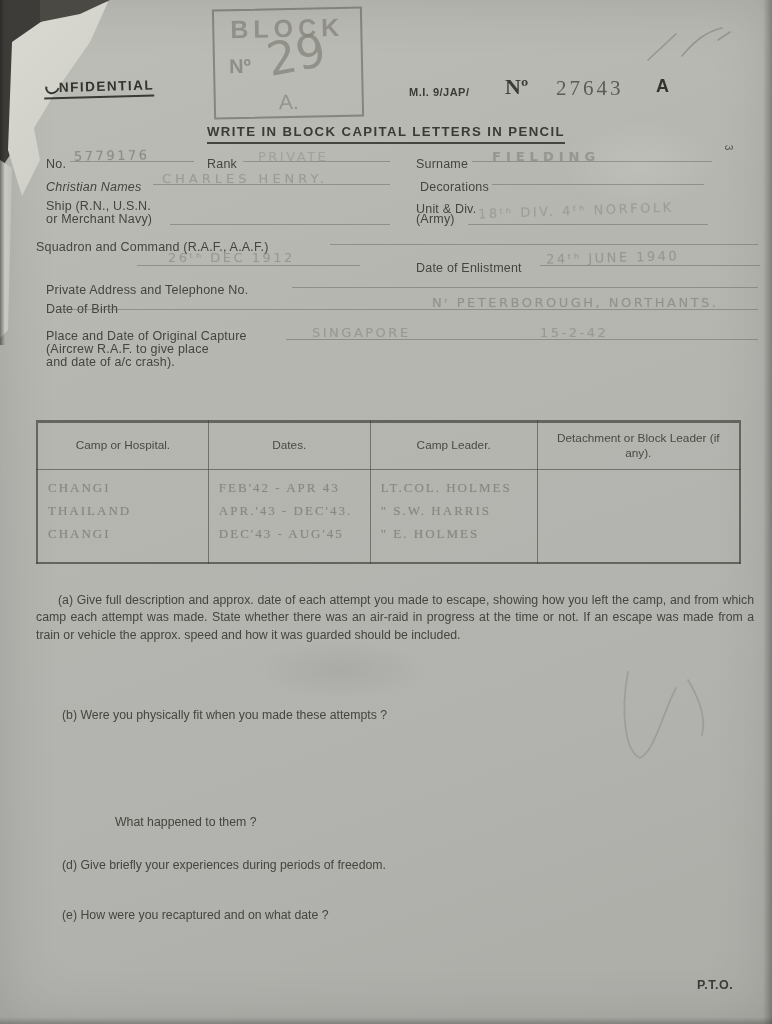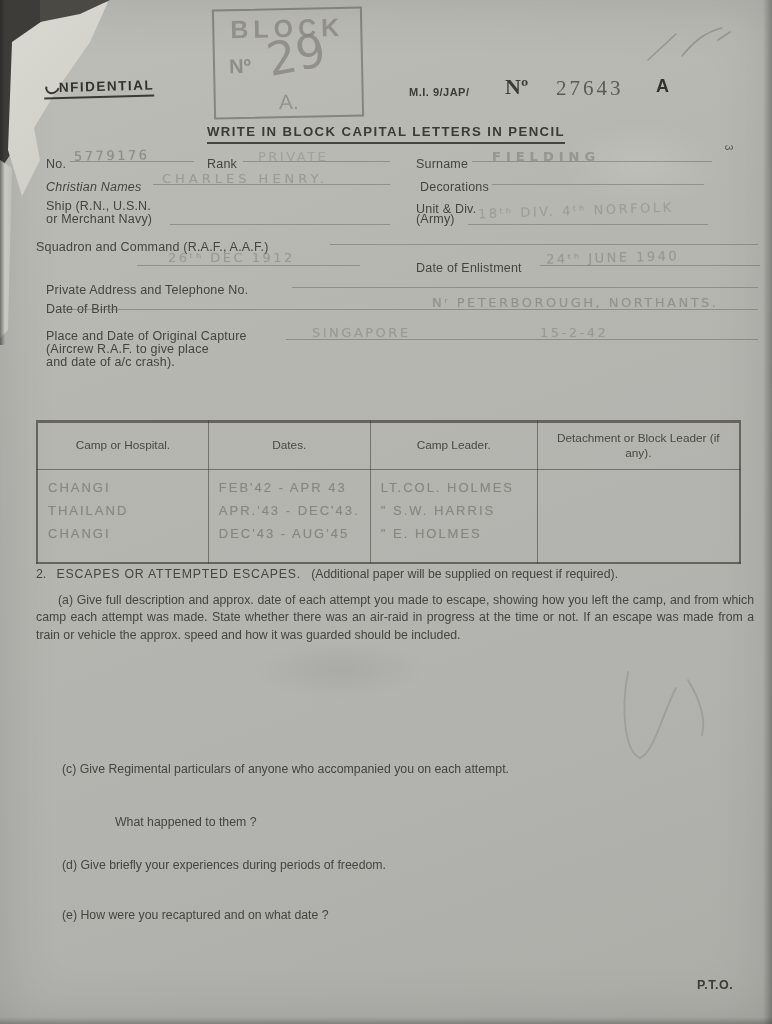--- a/index.html
+++ b/index.html
@@ -54,21 +54,21 @@
   #title{position:absolute;left:186px;top:122px;width:400px;text-align:center;}
   #title span{display:inline-block;color:#3b3b35;font-weight:bold;font-size:13.2px;letter-spacing:1.4px;
         border-bottom:2px solid #45453f;padding-bottom:3px;}
 
   
   #camp-table{position:absolute;left:36px;top:420px;width:705px;border-collapse:collapse;
         border:2px solid rgba(70,70,63,.72);border-top-width:3px;}
   #camp-table th{border:1px solid rgba(70,70,63,.6);font-weight:normal;color:#4a4a43;font-size:11.8px;
         height:42px;vertical-align:middle;text-align:center;line-height:1.3;padding:2px 8px;}
   #camp-table td{border:1px solid rgba(70,70,63,.6);height:86px;vertical-align:top;padding:6px 6px 0 10px;}
-  .cellhw{font-family:Liberation Sans, sans-serif;color:#787a6f;opacity:.75;font-size:13px;
+  .cellhw{font-family:Liberation Serif, serif;color:#787a6f;opacity:.75;font-size:13px;
         letter-spacing:2px;line-height:23px;white-space:nowrap;text-shadow:0 0 1px rgba(108,110,100,.4);}
 
   svg.scrawl{position:absolute;pointer-events:none;}
   #pto{position:absolute;left:697px;top:978px;font-size:12.5px;font-weight:bold;color:#3c3c36;letter-spacing:.5px;}
 </style>
 </head>
 <body>
 
 <div id="sheet">
 
@@ -187,28 +187,23 @@
         </td>
         <td>
           <div class="cellhw"></div>
           <div class="cellhw"></div>
           <div class="cellhw"></div>
         </td>
       </tr>
     </tbody>
   </table>
 
-  <div class="para" style="left:36px;top:566px;width:716px;">
-    <span>2.</span>&nbsp;&nbsp;
-    <span style="letter-spacing:.8px;">ESCAPES OR ATTEMPTED ESCAPES.</span>&nbsp;&nbsp;
-    <span>(Additional paper will be supplied on request if required).</span>
-  </div>
   <div class="para" style="left:36px;top:592px;width:718px;text-indent:22px;text-align:justify;">(a)   Give full description and approx. date of each attempt you made to escape, showing how you left the camp, and from which camp each attempt was made.   State whether there was an air-raid in progress at the time or not.   If an escape was made from a train or vehicle the approx. speed and how it was guarded should be included.</div>
 
-  <div class="para" style="left:62px;top:761px;">(c)   Give Regimental particulars of anyone who accompanied you on each attempt.</div>
+  <div class="para" style="left:62px;top:707px;">(b)   Were you physically fit when you made these attempts ?</div>
   <div class="para" style="left:115px;top:814px;">What happened to them ?</div>
   <div class="para" style="left:62px;top:857px;">(d)   Give briefly your experiences during periods of freedom.</div>
   <div class="para" style="left:62px;top:907px;">(e)   How were you recaptured and on what date ?</div>
 
   <svg class="scrawl" style="left:610px;top:660px;" width="140" height="115">
     <path d="M18,12 C10,55 16,92 30,98 C44,92 52,55 66,28 M78,20 C90,40 96,60 92,75" stroke="rgba(115,115,106,.30)" stroke-width="1.8" fill="none" stroke-linecap="round"></path>
   </svg>
 
   <div id="pto">P.T.O.</div>
 </div>

